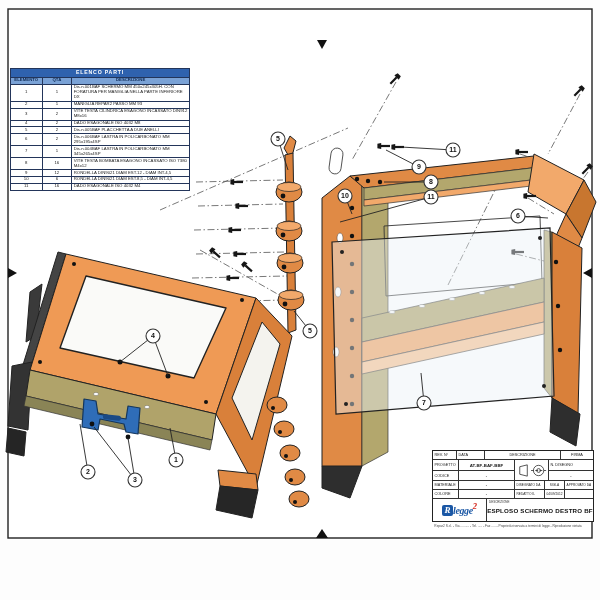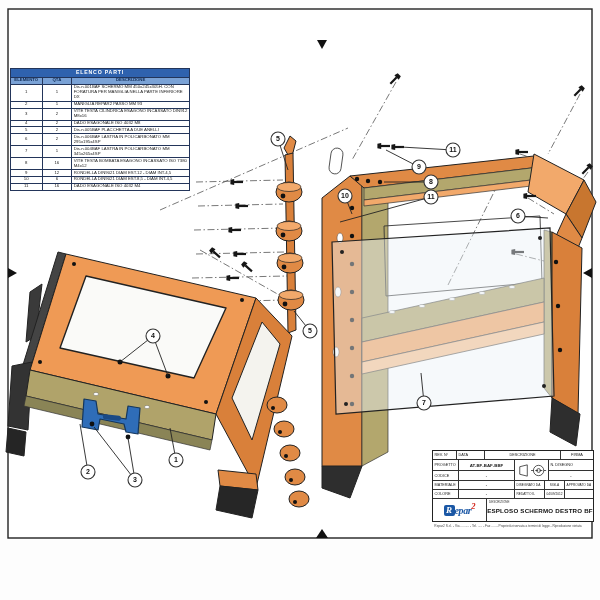--- a/index.html
+++ b/index.html
@@ -384,21 +384,21 @@
   <div class="cell" style="left:132px;top:30px;width:28px;height:9px;font-size:3.2px;border-right:none;">APPROVATO DA</div>
 
   <div class="cell" style="left:0;top:39px;width:26px;height:9px;">COLORE</div>
   <div class="cell ctr" style="left:26px;top:39px;width:56px;height:9px;">-</div>
   <div class="cell" style="left:82px;top:39px;width:30px;height:9px;font-size:3.2px;">REDATTO IL</div>
   <div class="cell ctr" style="left:112px;top:39px;width:20px;height:9px;font-size:3.2px;">04/09/2012</div>
   <div class="cell" style="left:132px;top:39px;width:28px;height:9px;border-right:none;"></div>
 
   <div class="logo-cell">
     <span class="logo-r">R</span>
-        <span class="logo-epar">epar</span>
+        <span class="logo-epar">legge</span>
         <span class="logo-two">2</span>
   </div>
   <div class="desc-area">
     <div class="desc-label">DESCRIZIONE</div>
     <div class="desc-title">ESPLOSO SCHERMO DESTRO BF</div>
   </div>
 </div>
 
 <div class="footer-note">Repar2 S.r.l. - Via .......... - Tel. ..... - Fax ..... - Proprietà riservata a termini di legge - Riproduzione vietata</div>
 

